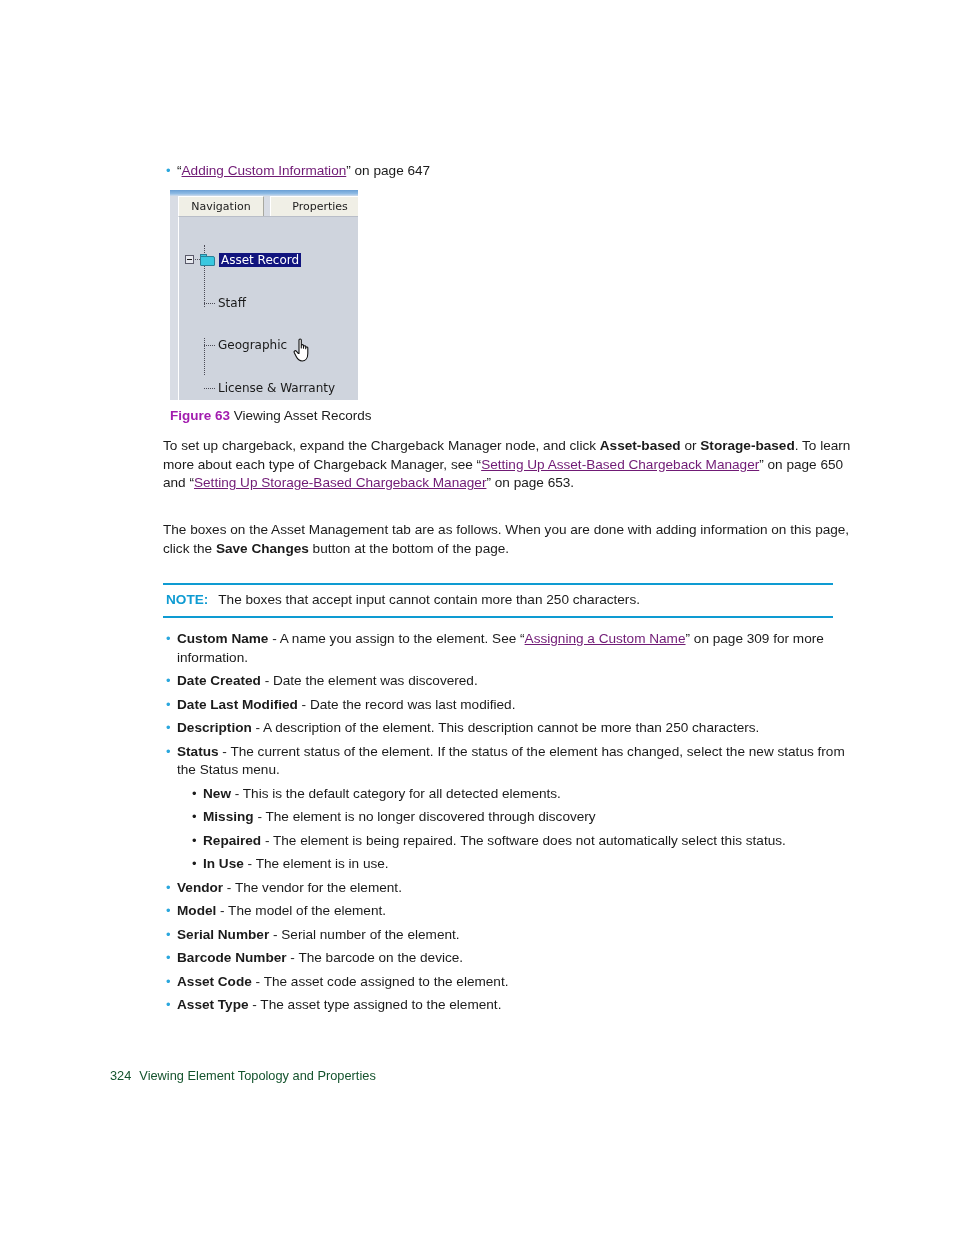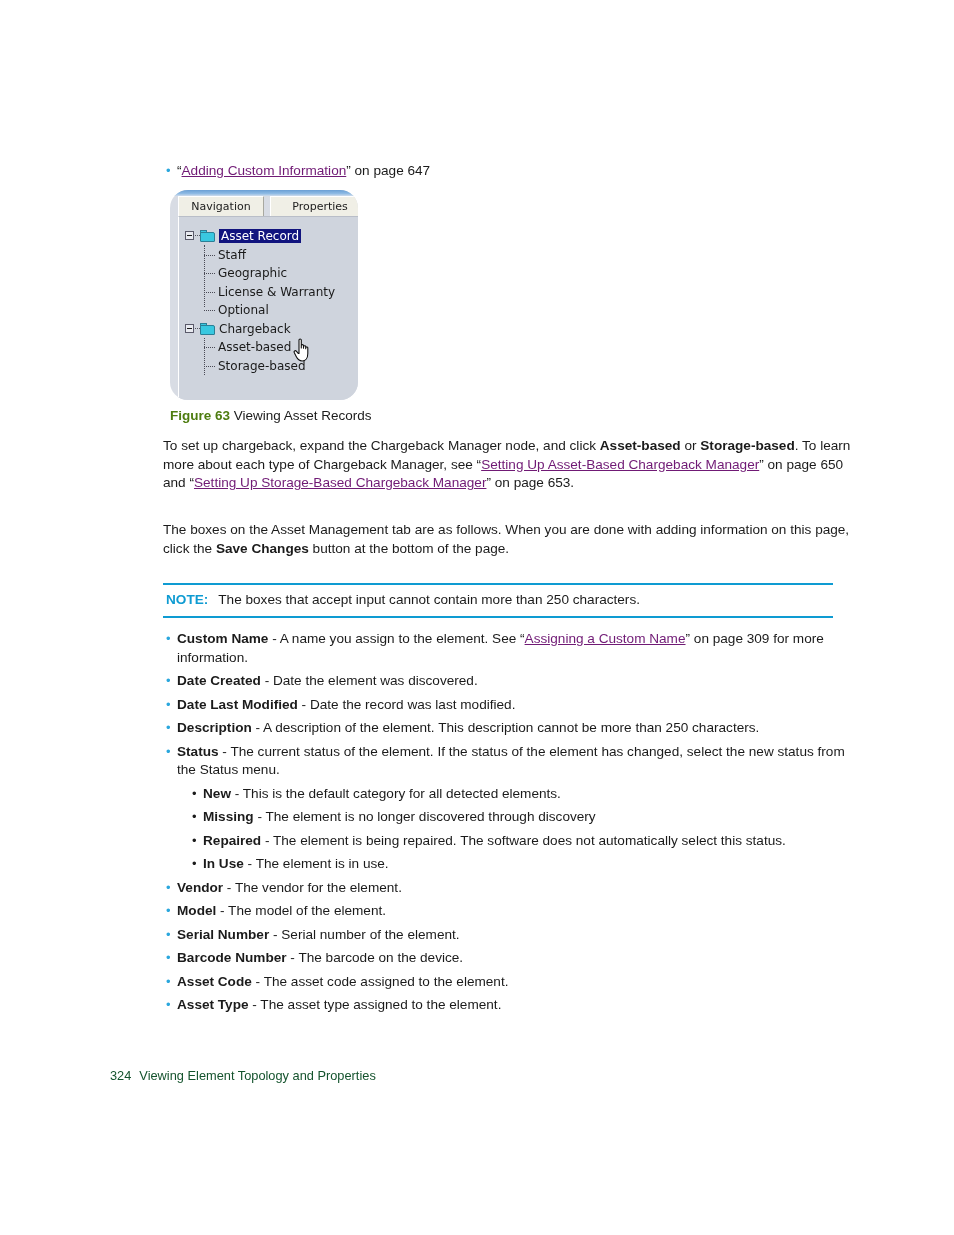--- a/index.html
+++ b/index.html
@@ -61,21 +61,20 @@
   .figure {
     position: absolute;
     left: 170px;
     top: 190px;
     width: 188px;
     height: 210px;
     background: #d8dce4;
     box-sizing: border-box;
     font-family: "DejaVu Sans", sans-serif;
     overflow: hidden;
-    border-radius: 18px;
   }
   .fig-topbar {
     position: absolute;
     left: 0; top: 0;
     width: 188px;
     height: 6px;
     background: linear-gradient(to bottom, #6a9fd4 0%, #8fbbe4 60%, #cfdcec 100%);
   }
   .fig-tabs {
     position: absolute;
@@ -119,20 +118,21 @@
     top: 10px;
     width: 180px;
   }
   .tnode {
     position: relative;
     height: 18.5px;
     line-height: 18.5px;
     font-size: 12px;
     color: #1a1a1a;
     white-space: nowrap;
+    margin-top: 24px;
   }
   .tnode .pm {
     position: absolute;
     left: 6px;
     top: 4px;
     width: 9px;
     height: 9px;
     border: 1px solid #5a5a6a;
     background: #e8eaf0;
     box-sizing: border-box;
@@ -216,21 +216,21 @@
 
   
   .fig-caption {
     position: absolute;
     left: 170px;
     top: 408px;
     font-size: 13.5px;
     color: #1b1b1b;
   }
   .fig-caption .fignum {
-    color: #4d7c0f;
+    color: #a21caf;
     font-weight: bold;
   }
 
   
   .para {
     position: absolute;
     left: 163px;
     width: 690px;
     font-size: 13.6px;
     line-height: 18.5px;

